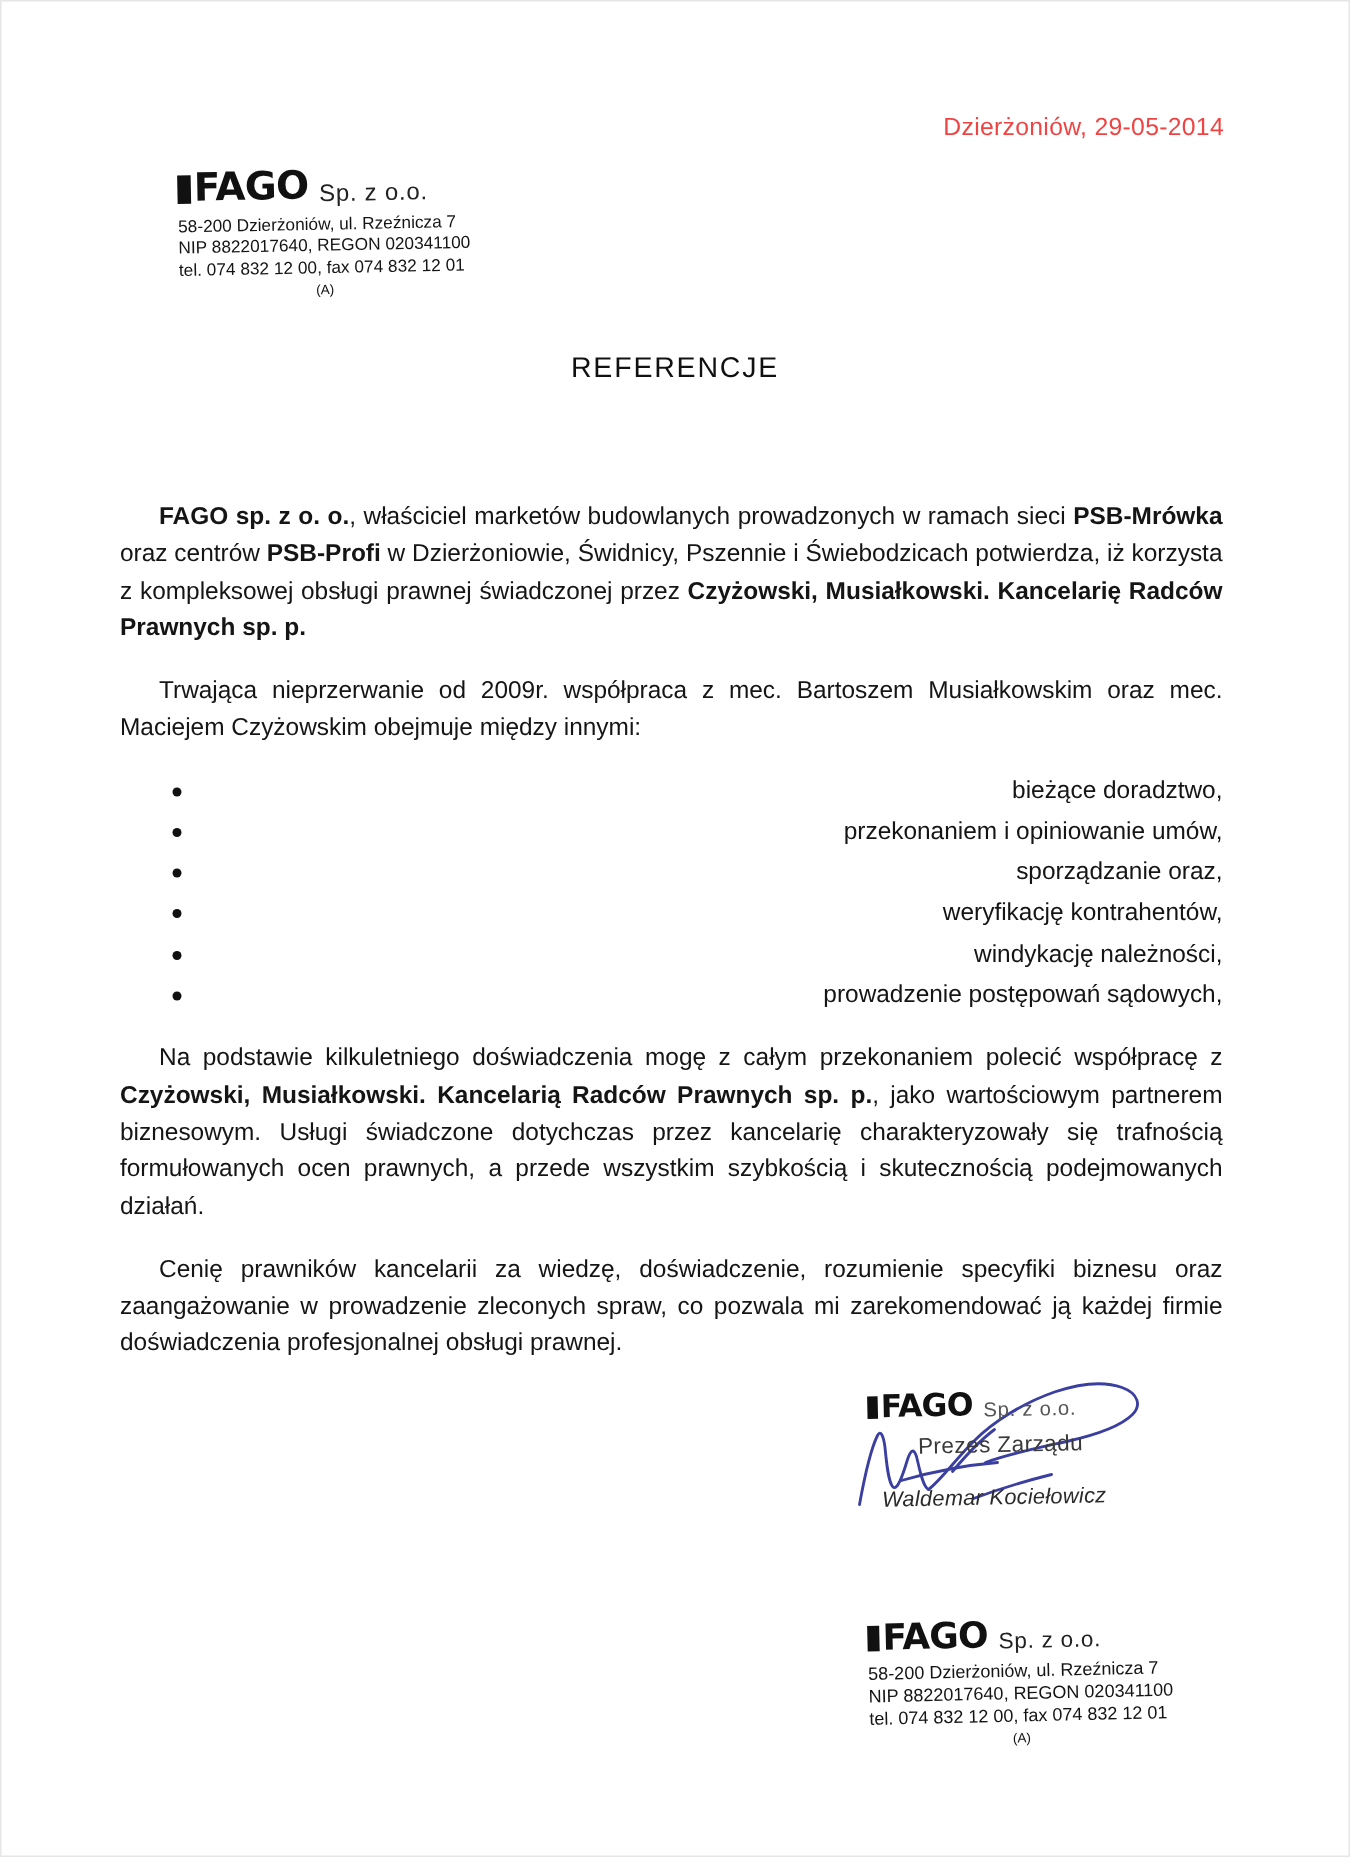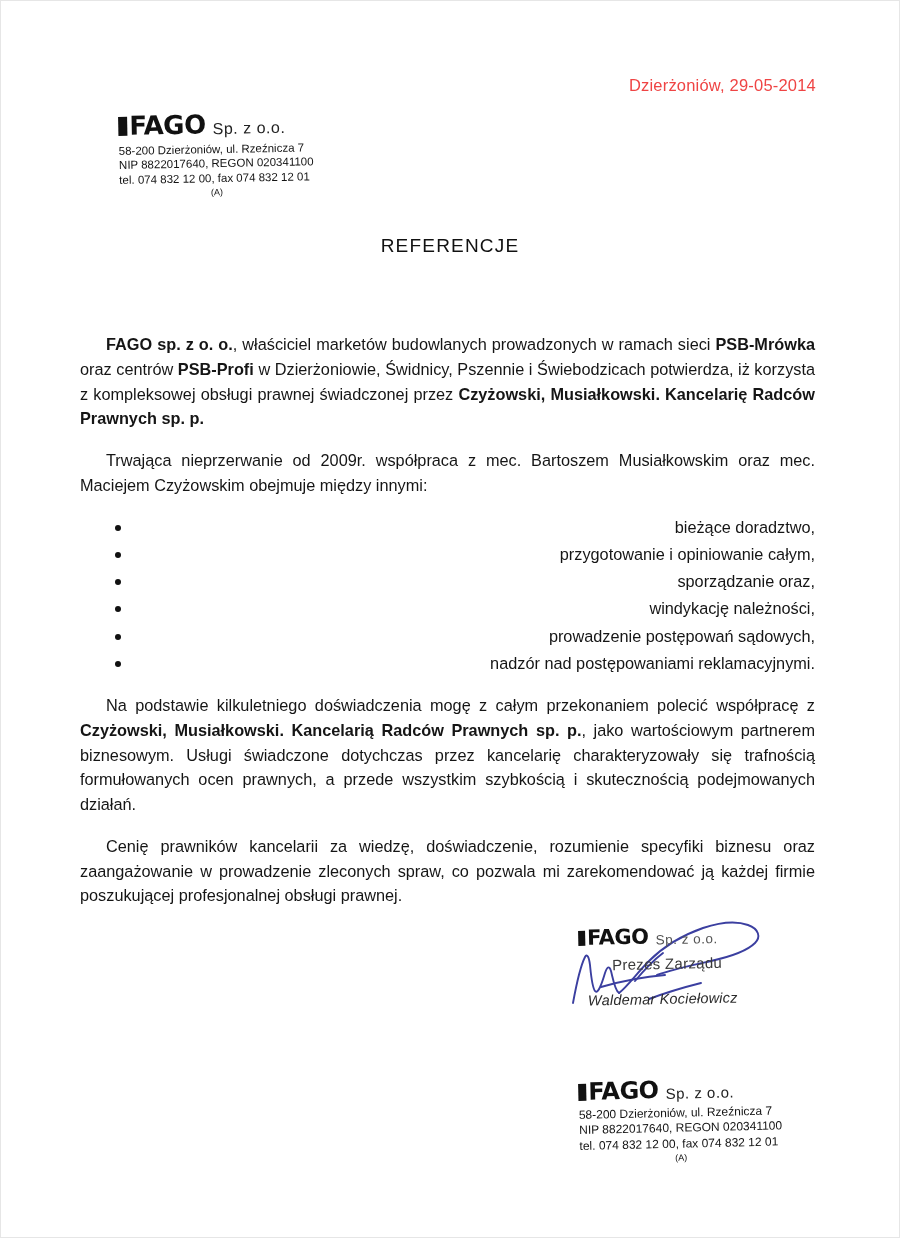--- a/index.html
+++ b/index.html
@@ -212,32 +212,32 @@
 
   <div class="body">
     <p class="indent">
       <b>FAGO sp. z o. o.</b><span>, właściciel marketów budowlanych prowadzonych w ramach sieci </span><b>PSB-Mrówka</b><span> oraz centrów </span><b>PSB-Profi</b><span> w Dzierżoniowie, Świdnicy, Pszennie i Świebodzicach potwierdza, iż korzysta z kompleksowej obsługi prawnej świadczonej przez </span><b>Czyżowski, Musiałkowski. Kancelarię Radców Prawnych sp. p.</b>
     </p>
 
     <p class="indent">Trwająca nieprzerwanie od 2009r. współpraca z mec. Bartoszem Musiałkowskim oraz mec. Maciejem Czyżowskim obejmuje między innymi:</p>
 
     <ul class="services">
       <li>bieżące doradztwo,</li>
-      <li>przygotowanie i opiniowanie całym,</li>
+      <li>przekonaniem i opiniowanie umów,</li>
       <li>sporządzanie oraz,</li>
+      <li>weryfikację kontrahentów,</li>
       <li>windykację należności,</li>
       <li>prowadzenie postępowań sądowych,</li>
-      <li>nadzór nad postępowaniami reklamacyjnymi.</li>
     </ul>
 
     <p class="indent">
       <span>Na podstawie kilkuletniego doświadczenia mogę z całym przekonaniem polecić współpracę z </span><b>Czyżowski, Musiałkowski. Kancelarią Radców Prawnych sp. p.</b><span>, jako wartościowym partnerem biznesowym. Usługi świadczone dotychczas przez kancelarię charakteryzowały się trafnością formułowanych ocen prawnych, a przede wszystkim szybkością i skutecznością podejmowanych działań.</span>
     </p>
 
-    <p class="indent">Cenię prawników kancelarii za wiedzę, doświadczenie, rozumienie specyfiki biznesu oraz zaangażowanie w prowadzenie zleconych spraw, co pozwala mi zarekomendować ją każdej firmie poszukującej profesjonalnej obsługi prawnej.</p>
+    <p class="indent">Cenię prawników kancelarii za wiedzę, doświadczenie, rozumienie specyfiki biznesu oraz zaangażowanie w prowadzenie zleconych spraw, co pozwala mi zarekomendować ją każdej firmie doświadczenia profesjonalnej obsługi prawnej.</p>
   </div>
 
   <svg class="signature" viewBox="0 0 250 120" xmlns="http://www.w3.org/2000/svg">
     <g fill="none" stroke="#3b3fa0" stroke-width="1.9" stroke-linecap="round">
       <path d="M28,108 C32,86 36,70 40,62 C42,58 44,62 45,70 C46,80 47,92 50,96 C53,100 57,88 60,78 C62,72 64,70 66,76 C68,84 70,96 74,98"></path>
       <path d="M74,98 C82,92 92,78 104,66 C118,52 138,40 158,33 C176,27 192,26 203,30 C214,34 216,42 210,48 C202,56 184,62 166,66 C148,70 128,74 112,80"></path>
       <path d="M56,92 C70,88 96,82 120,80"></path>
       <path d="M90,86 C100,74 110,64 118,58"></path>
       <path d="M104,104 C120,98 140,92 156,88"></path>
     </g>

